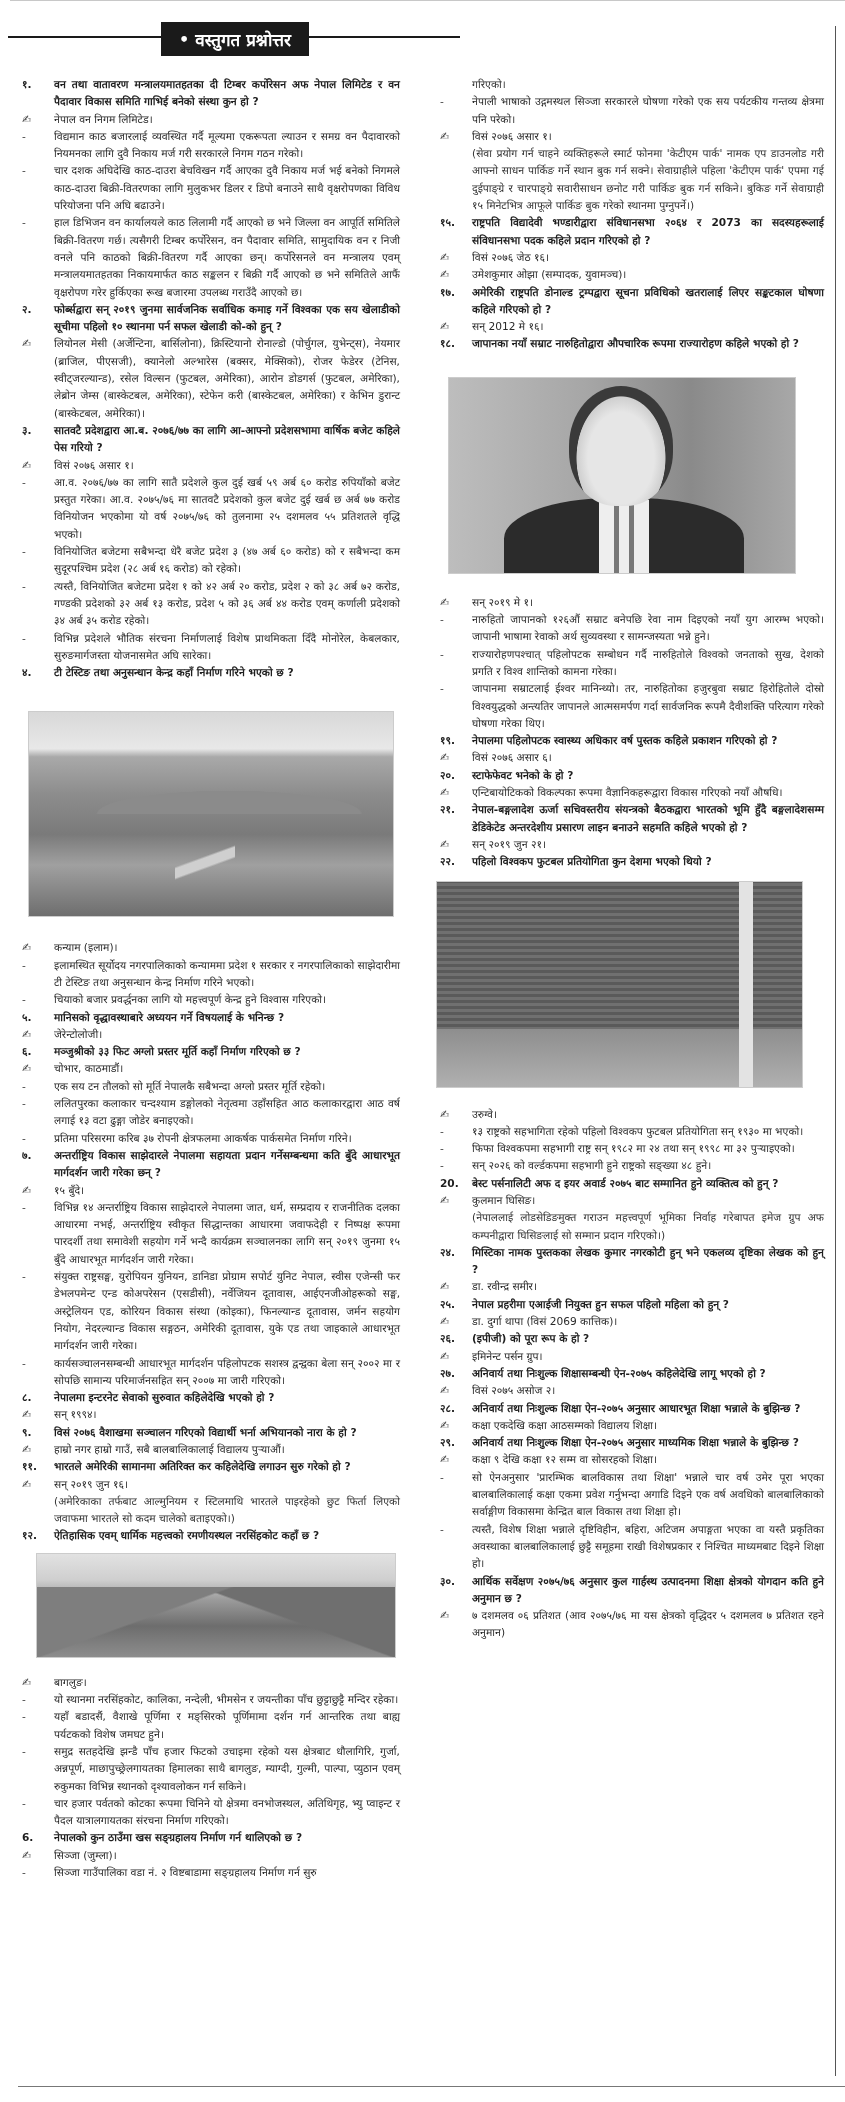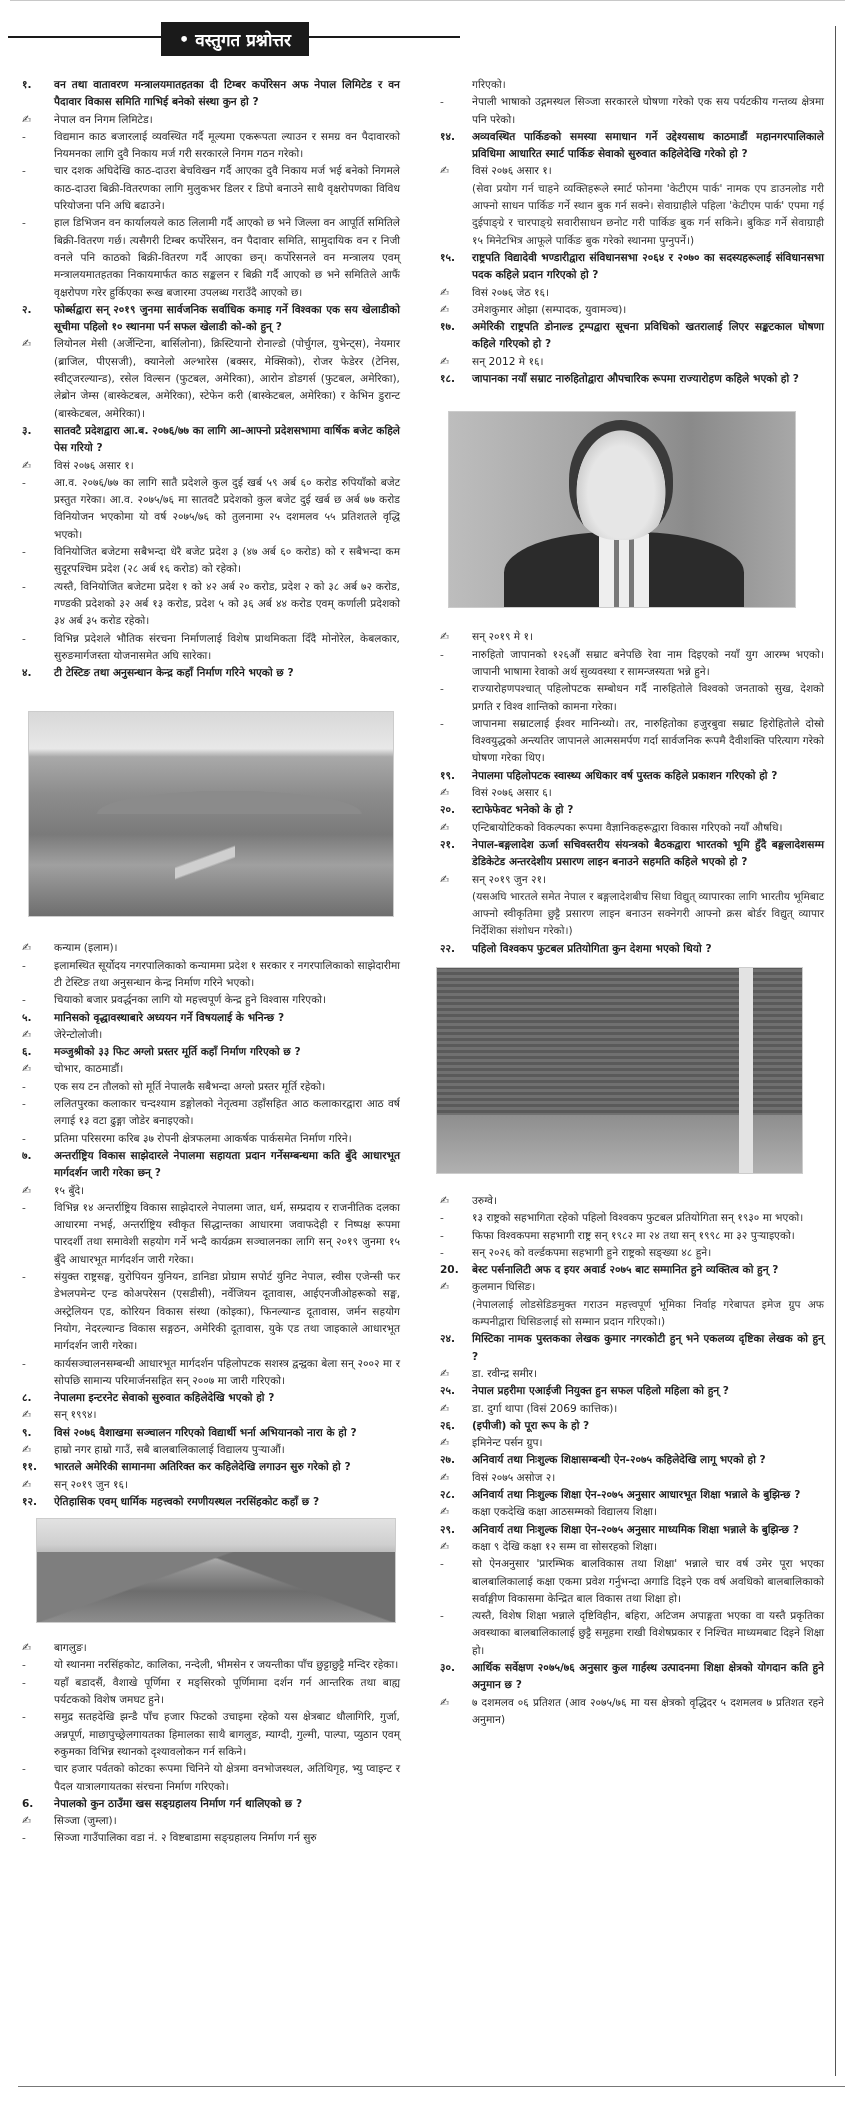--- a/index.html
+++ b/index.html
@@ -196,20 +196,24 @@
       <span class="txt">हाम्रो नगर हाम्रो गाउँ, सबै बालबालिकालाई विद्यालय पुऱ्याऔं।</span>
     </div>
     <div class="row q">
       <span class="mark">११.</span>
       <span class="txt">भारतले अमेरिकी सामानमा अतिरिक्त कर कहिलेदेखि लगाउन सुरु गरेको हो ?</span>
     </div>
     <div class="row a">
       <span class="mark">✍</span>
       <span class="txt">सन् २०१९ जुन १६।</span>
     </div>
+    <div class="row note">
+      <span class="mark"></span>
+      <span class="txt">(अमेरिकाका तर्फबाट आल्मुनियम र स्टिलमाथि भारतले पाइरहेको छुट फिर्ता लिएको जवाफमा भारतले सो कदम चालेको बताइएको।)</span>
+    </div>
     <div class="row q">
       <span class="mark">१२.</span>
       <span class="txt">ऐतिहासिक एवम् धार्मिक महत्त्वको रमणीयस्थल नरसिंहकोट कहाँ छ ?</span>
     </div>
     <div class="photo mountain"></div>
     <div class="row a">
       <span class="mark">✍</span>
       <span class="txt">बागलुङ।</span>
     </div>
     <div class="row b">
@@ -243,35 +247,31 @@
   </div>
 <div class="col right" id="col-right">
     <div class="row cont">
       <span class="mark"></span>
       <span class="txt">गरिएको।</span>
     </div>
     <div class="row b">
       <span class="mark">-</span>
       <span class="txt">नेपाली भाषाको उद्गमस्थल सिञ्जा सरकारले घोषणा गरेको एक सय पर्यटकीय गन्तव्य क्षेत्रमा पनि परेको।</span>
     </div>
-    <div class="row q">
-      <span class="mark">१४.</span>
-      <span class="txt">अव्यवस्थित पार्किङको समस्या समाधान गर्ने उद्देश्यसाथ काठमाडौं महानगरपालिकाले प्रविधिमा आधारित स्मार्ट पार्किङ सेवाको सुरुवात कहिलेदेखि गरेको हो ?</span>
-    </div>
     <div class="row a">
       <span class="mark">✍</span>
       <span class="txt">विसं २०७६ असार १।</span>
     </div>
     <div class="row note">
       <span class="mark"></span>
       <span class="txt">(सेवा प्रयोग गर्न चाहने व्यक्तिहरूले स्मार्ट फोनमा 'केटीएम पार्क' नामक एप डाउनलोड गरी आफ्नो साधन पार्किङ गर्ने स्थान बुक गर्न सक्ने। सेवाग्राहीले पहिला 'केटीएम पार्क' एपमा गई दुईपाङ्ग्रे र चारपाङ्ग्रे सवारीसाधन छनोट गरी पार्किङ बुक गर्न सकिने। बुकिङ गर्ने सेवाग्राही १५ मिनेटभित्र आफूले पार्किङ बुक गरेको स्थानमा पुग्नुपर्ने।)</span>
     </div>
     <div class="row q">
       <span class="mark">१५.</span>
-      <span class="txt">राष्ट्रपति विद्यादेवी भण्डारीद्वारा संविधानसभा २०६४ र २०७० का सदस्यहरूलाई संविधानसभा पदक कहिले प्रदान गरिएको हो ?</span>
+      <span class="txt">राष्ट्रपति विद्यादेवी भण्डारीद्वारा संविधानसभा २०६४ र 2073 का सदस्यहरूलाई संविधानसभा पदक कहिले प्रदान गरिएको हो ?</span>
     </div>
     <div class="row a">
       <span class="mark">✍</span>
       <span class="txt">विसं २०७६ जेठ १६।</span>
     </div>
     <div class="row a">
       <span class="mark">✍</span>
       <span class="txt">उमेशकुमार ओझा (सम्पादक, युवामञ्च)।</span>
     </div>
     <div class="row q">
@@ -324,24 +324,20 @@
       <span class="txt">एन्टिबायोटिकको विकल्पका रूपमा वैज्ञानिकहरूद्वारा विकास गरिएको नयाँ औषधि।</span>
     </div>
     <div class="row q">
       <span class="mark">२१.</span>
       <span class="txt">नेपाल-बङ्गलादेश ऊर्जा सचिवस्तरीय संयन्त्रको बैठकद्वारा भारतको भूमि हुँदै बङ्गलादेशसम्म डेडिकेटेड अन्तरदेशीय प्रसारण लाइन बनाउने सहमति कहिले भएको हो ?</span>
     </div>
     <div class="row a">
       <span class="mark">✍</span>
       <span class="txt">सन् २०१९ जुन २१।</span>
     </div>
-    <div class="row note">
-      <span class="mark"></span>
-      <span class="txt">(यसअघि भारतले समेत नेपाल र बङ्गलादेशबीच सिधा विद्युत् व्यापारका लागि भारतीय भूमिबाट आफ्नो स्वीकृतिमा छुट्टै प्रसारण लाइन बनाउन सक्नेगरी आफ्नो क्रस बोर्डर विद्युत् व्यापार निर्देशिका संशोधन गरेको।)</span>
-    </div>
     <div class="row q">
       <span class="mark">२२.</span>
       <span class="txt">पहिलो विश्वकप फुटबल प्रतियोगिता कुन देशमा भएको थियो ?</span>
     </div>
     <div class="photo football"></div>
     <div class="row a">
       <span class="mark">✍</span>
       <span class="txt">उरुग्वे।</span>
     </div>
     <div class="row b">

